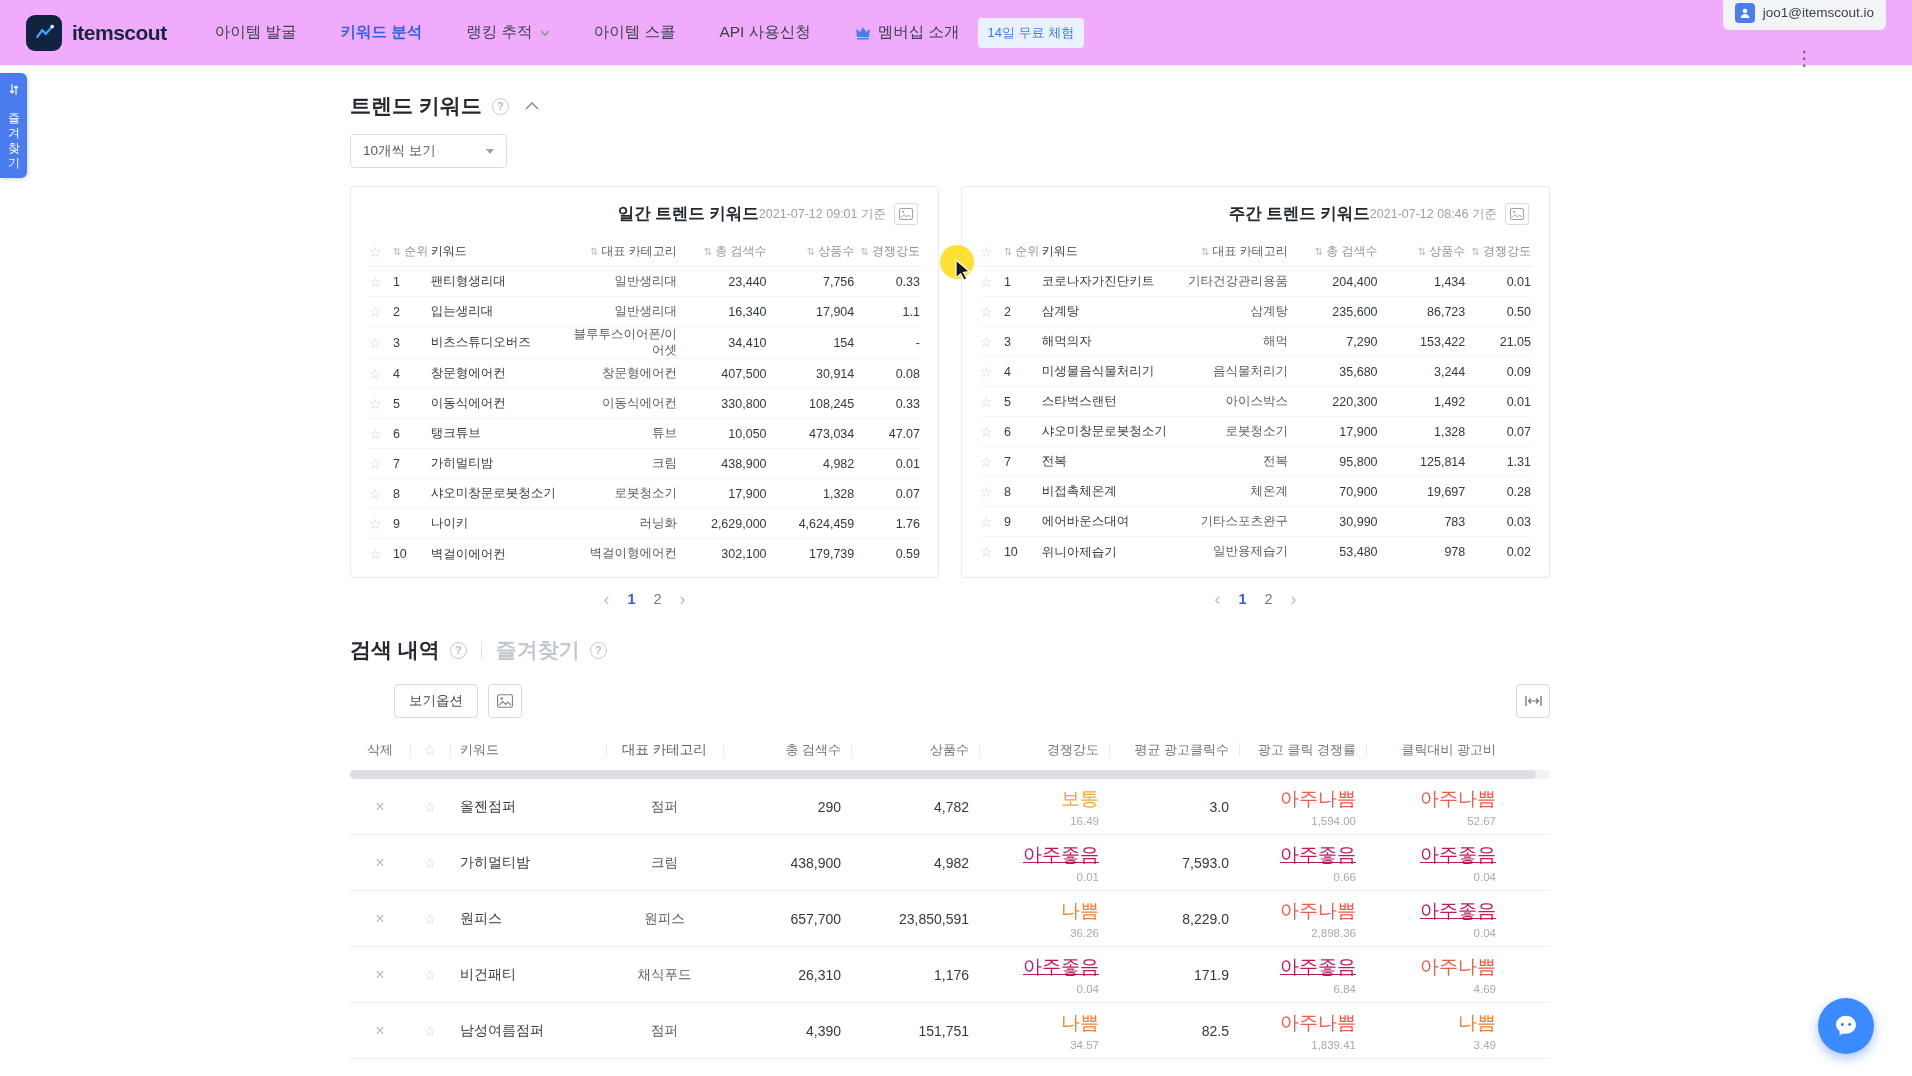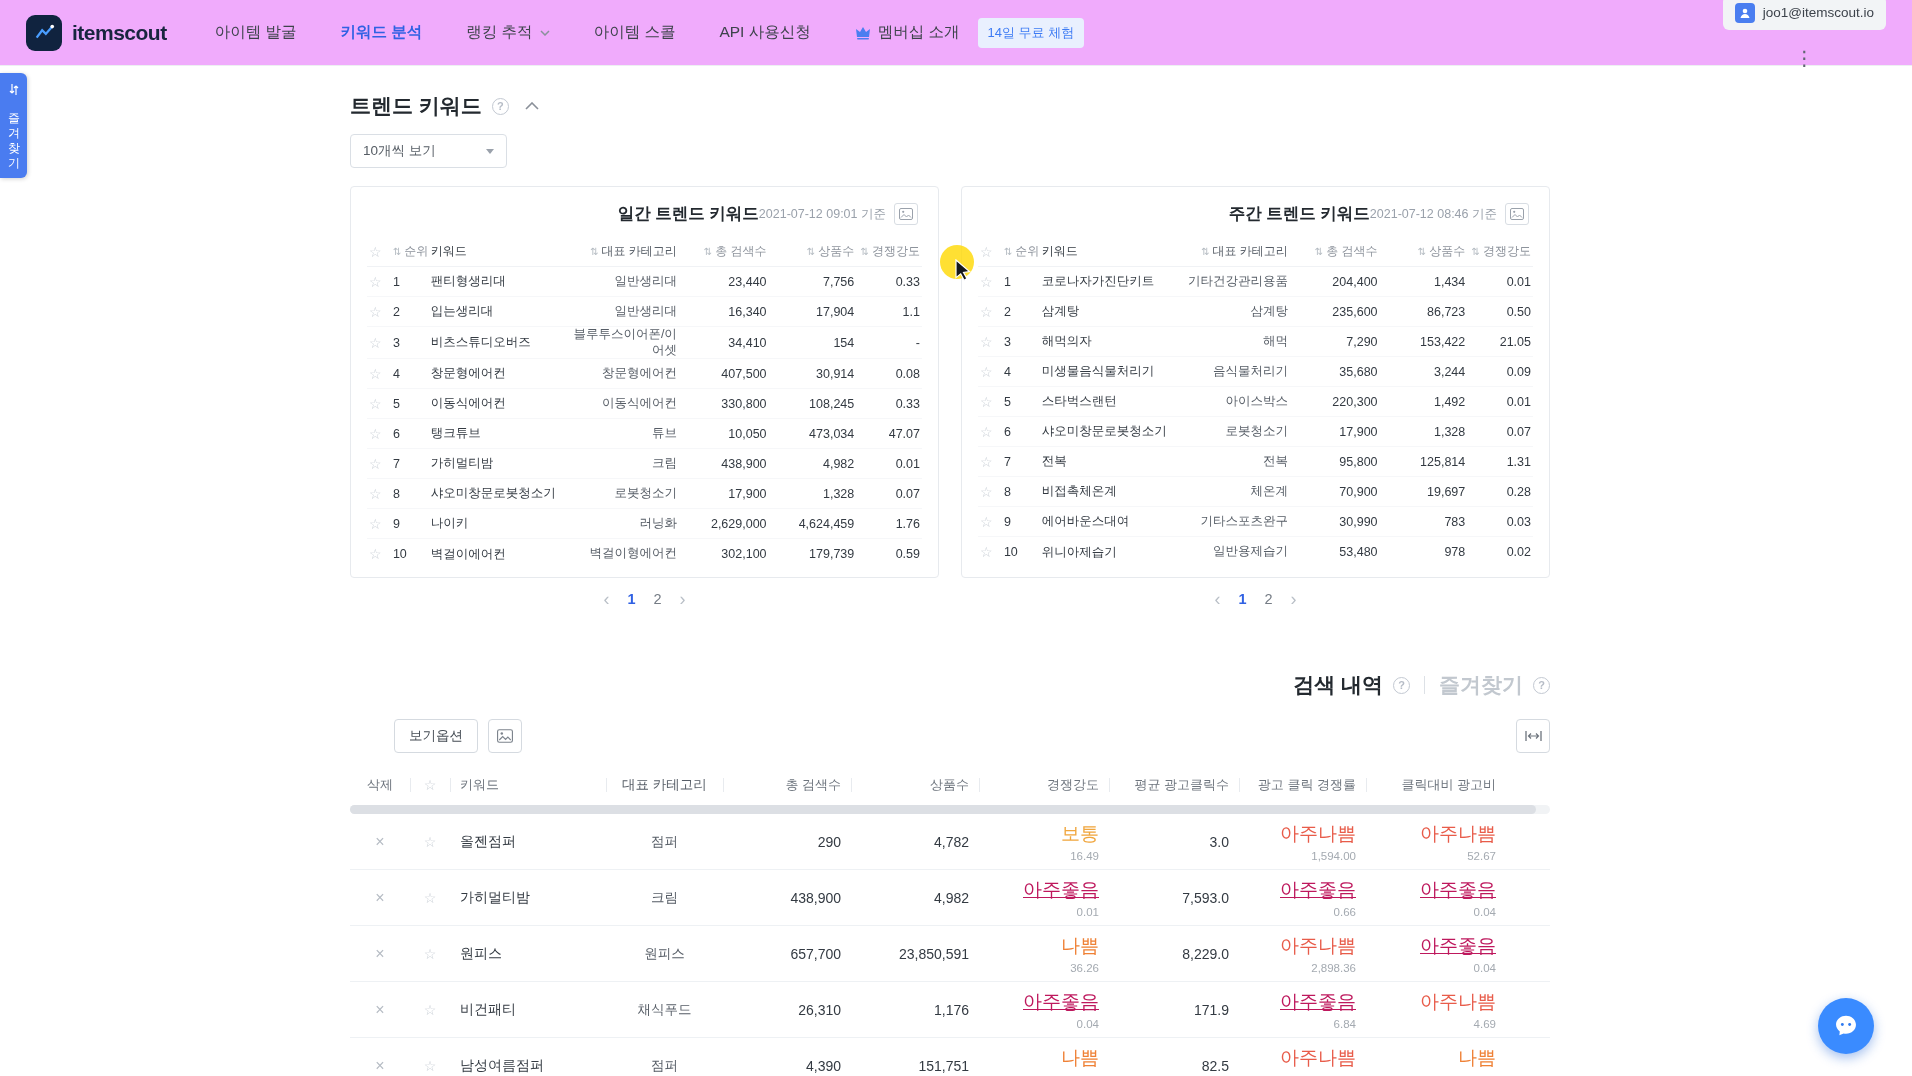--- a/index.html
+++ b/index.html
@@ -74,21 +74,21 @@
   .star { color:#c9cfd6; font-size:14px; cursor:pointer; }
   .sort { font-size:10px; color:#b3bac1; margin-right:3px; cursor:pointer; }
 
   .pagination-row { display:flex; gap:22px; margin-top:12px; }
   .pg-half { width:589px; display:flex; justify-content:center; align-items:center; gap:18px; }
   .pg-arrow { color:#b9bfc7; font-size:18px; cursor:pointer; line-height:1; }
   .pg-num { font-size:14.5px; color:#757c85; cursor:pointer; }
   .pg-num.active { color:#3061e3; font-weight:bold; }
 
   
-  .hist-title-row { margin-top:63px;justify-content:flex-end; }
+  .hist-title-row { margin-top:28px; }
   .toolbar { display:flex; align-items:center; gap:10px; margin-top:20px;padding-left:44px; }
   .btn-outline { height:34px; padding:0 14px; border:1px solid #d5dae0; border-radius:4px;
     background:#fff; font-size:13.5px; color:#464d55; cursor:pointer;
     font-family:"Liberation Sans","DejaVu Sans",sans-serif; }
   .tool-icon-btn { width:34px; height:34px; border:1px solid #d5dae0; border-radius:4px; background:#fff;
     display:inline-flex; align-items:center; justify-content:center; cursor:pointer; }
   .toolbar .right { margin-left:auto; }
 
   .stable { margin-top:12px; width:1200px; }
   .shead { display:flex; align-items:center; height:40px; font-size:13px; color:#6d747d; }

